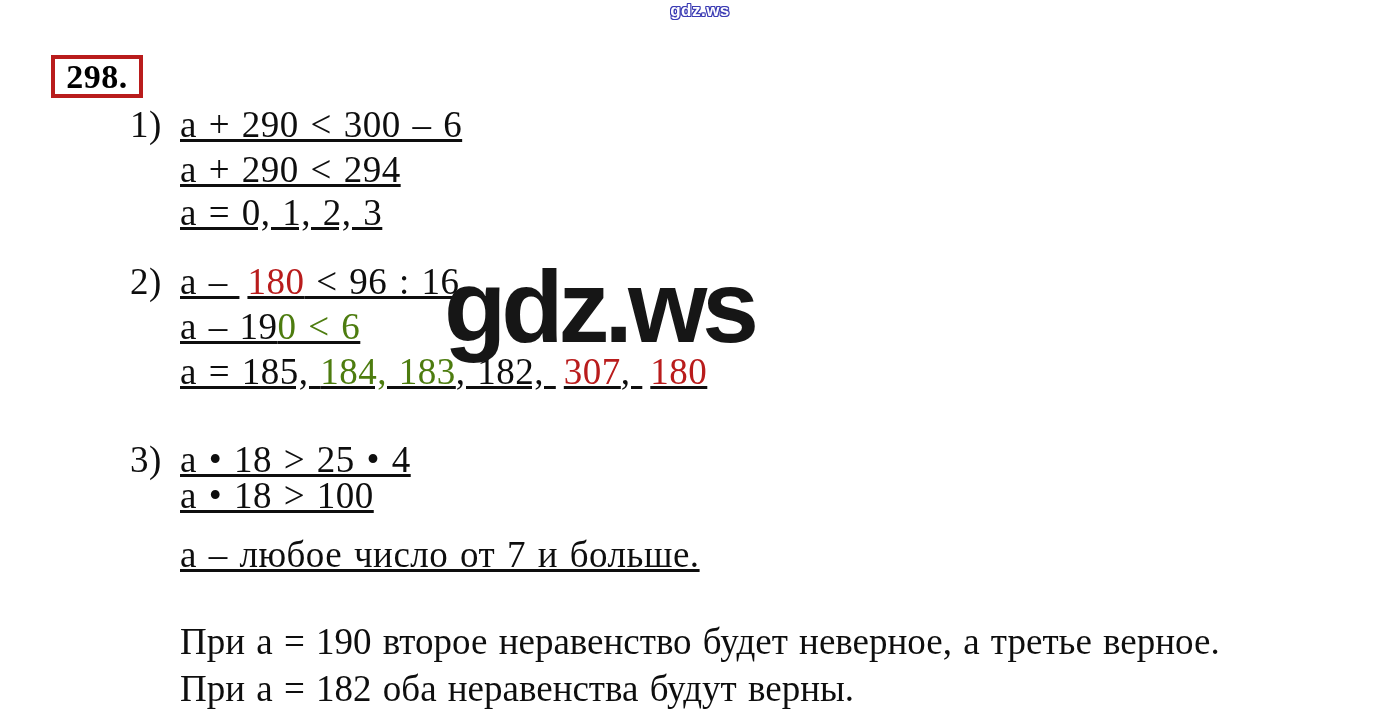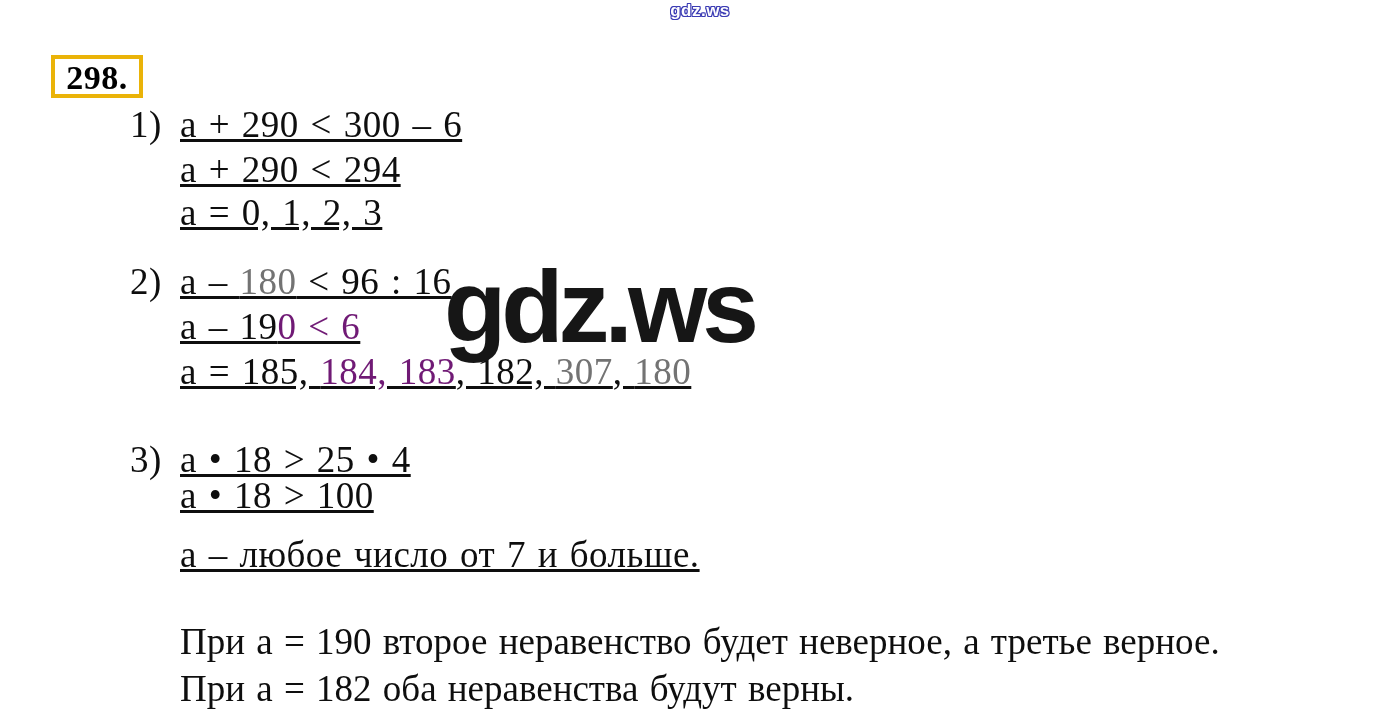--- a/index.html
+++ b/index.html
@@ -37,22 +37,22 @@
     letter-spacing: -5px;
     color: #161616;
     z-index: 3;
   }
 
   
   .problem-box {
     position: absolute;
     left: 51px; top: 55px;
     width: 84px; height: 35px;
-    border: 4px solid #eab308;
-    display: flex; align-items: flex-start; justify-content: center;
+    border: 4px solid #b91c1c;
+    display: flex; align-items: center; justify-content: center;
     z-index: 2;
   }
   .problem-box span {
     font-weight: bold;
     font-size: 34px;
     color: #000000;
     letter-spacing: 0.5px;
     white-space: pre;
   }
 
@@ -61,22 +61,22 @@
     font-size: 37px;
     line-height: 40px;
     color: #0e0e0e;
     white-space: pre;
     letter-spacing: 0.5px;
     word-spacing: 2px;
     z-index: 1;
   }
   .marker { left: 130px; }
   .math-line { left: 180px; text-decoration: underline; }
-  .faded { color: #701a75; }
-  .half-faded { color: #737373; }
+  .faded { color: #4d7c0f; }
+  .half-faded { color: #b91c1c; margin-left: 8px; }
 
   .conclusion-line {
     position: absolute;
     left: 180px;
     font-size: 37px;
     line-height: 40px;
     color: #0e0e0e;
     white-space: pre;
     letter-spacing: 0px;
     word-spacing: 2px;

